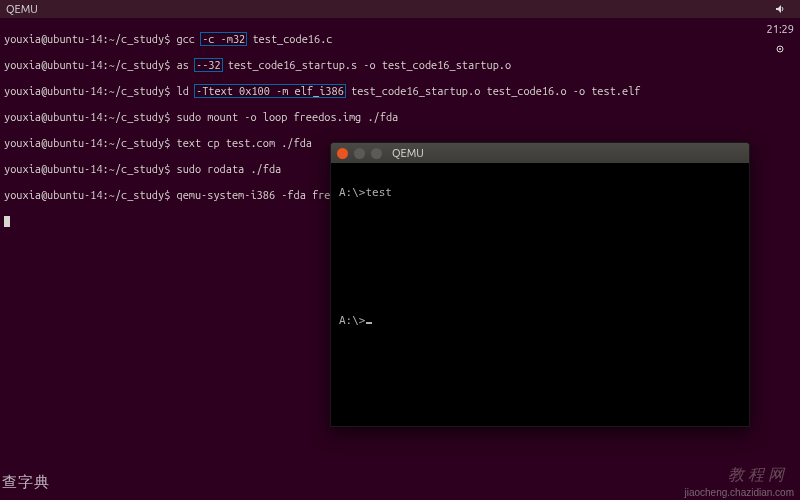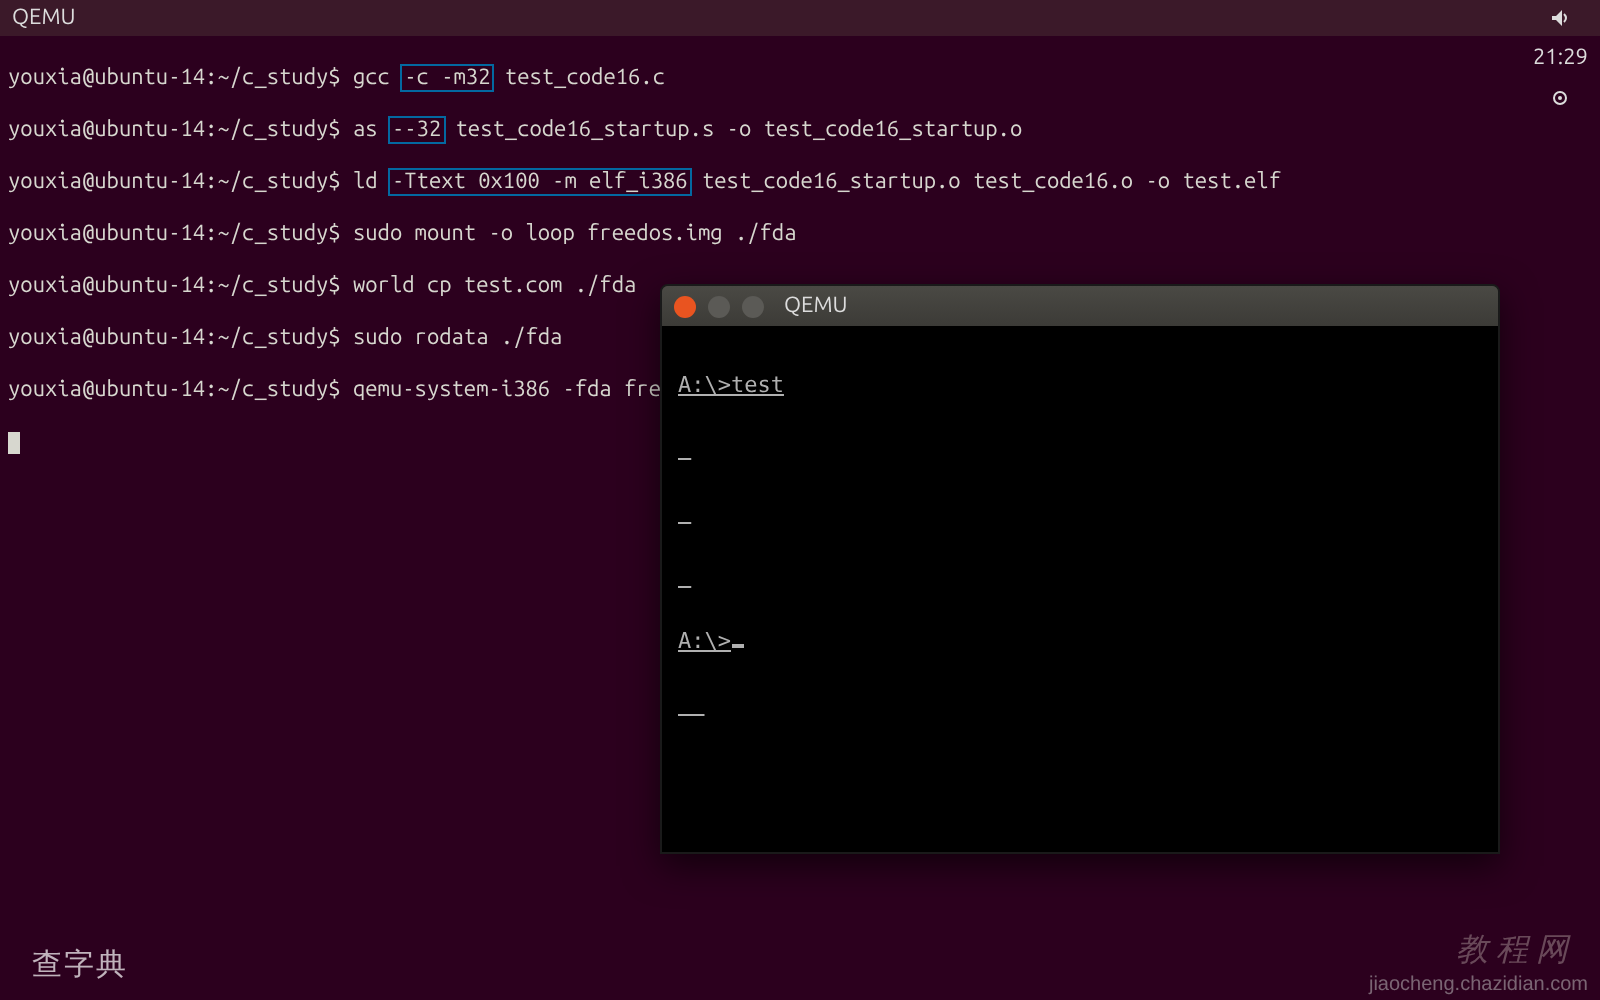--- a/index.html
+++ b/index.html
@@ -78,32 +78,31 @@
 .qemu-body {
   background: #000;
   color: #b0b0b0;
   width: 100%;
   height: calc(100% - 20px);
   padding: 6px 8px;
   font-family: "DejaVu Sans Mono", monospace;
   font-size: 11px;
   line-height: 16px;
   white-space: pre;
-  text-decoration: underline;
 }
 .qemu-body .msg { color: #c02f2f; }
 .qemu-body .qcursor {
   display: inline-block;
   width: 6px; height: 2px;
   background: #b0b0b0;
   vertical-align: baseline;
 }
 .watermark1 {
   position: absolute;
-  bottom: 8px; left: 16px;
+  bottom: 8px; left: 2px;
   color: rgba(255,255,255,0.7);
   font-family: Liberation Mono, monospace;
   font-size: 15px;
   letter-spacing: 1px;
 }
 .watermark2 {
   position: absolute;
   bottom: 2px; right: 6px;
   color: rgba(200,200,200,0.5);
   font-family: sans-serif;
@@ -148,21 +147,21 @@
         </svg>
     </span>
   </span>
 </div>
 
 <div class="terminal">
 <div><span class="prompt">youxia@ubuntu-14:~/c_study$ </span><span>gcc </span><span class="hl">-c -m32</span><span> test_code16.c</span></div>
 <div><span class="prompt">youxia@ubuntu-14:~/c_study$ </span><span>as </span><span class="hl">--32</span><span> test_code16_startup.s -o test_code16_startup.o</span></div>
 <div><span class="prompt">youxia@ubuntu-14:~/c_study$ </span><span>ld </span><span class="hl">-Ttext 0x100 -m elf_i386</span><span> test_code16_startup.o test_code16.o -o test.elf</span></div>
 <div><span class="prompt">youxia@ubuntu-14:~/c_study$ </span><span>sudo mount -o loop freedos.img ./fda</span></div>
-<div><span class="prompt">youxia@ubuntu-14:~/c_study$ </span><span>world cp test.com ./fda</span></div>
+<div><span class="prompt">youxia@ubuntu-14:~/c_study$ </span><span>text cp test.com ./fda</span></div>
 <div><span class="prompt">youxia@ubuntu-14:~/c_study$ </span><span>sudo rodata ./fda</span></div>
 <div><span class="prompt">youxia@ubuntu-14:~/c_study$ </span><span>qemu-system-i386 -fda freedos.img</span></div>
 <div><span class="cursor"></span></div>
 </div>
 
 <div class="qemu-window">
   <div class="qemu-titlebar">
     <span class="winbtn close"></span>
     <span class="winbtn min"></span>
     <span class="winbtn max"></span>

